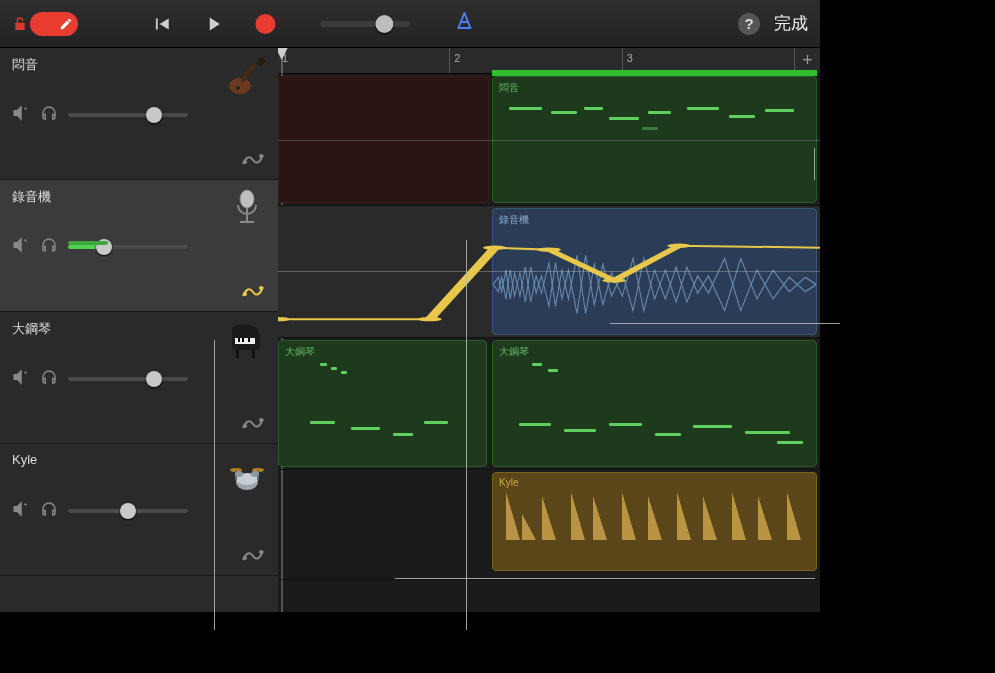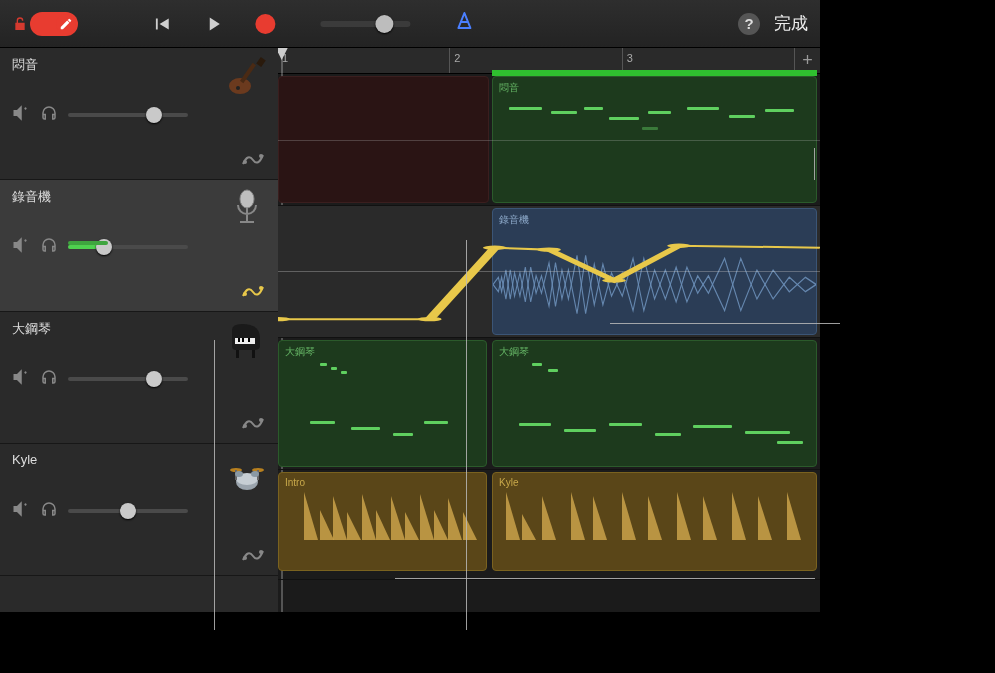--- a/index.html
+++ b/index.html
@@ -342,35 +342,20 @@
             <div class="note" style="top:88px; left:22%; width:10%;"></div>
             <div class="note" style="top:82px; left:36%; width:10%;"></div>
             <div class="note" style="top:92px; left:50%; width:8%;"></div>
             <div class="note" style="top:84px; left:62%; width:12%;"></div>
             <div class="note" style="top:90px; left:78%; width:14%;"></div>
             <div class="note" style="top:100px; left:88%; width:8%;"></div>
           </div>
         </div>
 
         <div class="lane" style="height:110px;">
-          <div class="region amber" style="left:0; width:38.5%; bottom:8px;">
-            <span class="rlabel" style="color:#c8a84a;">Intro</span>
-            <div class="drumhit" style="left:12%; border-bottom-width:48px;"></div>
-            <div class="drumhit" style="left:20%; border-bottom-width:30px;"></div>
-            <div class="drumhit" style="left:26%; border-bottom-width:44px;"></div>
-            <div class="drumhit" style="left:33%; border-bottom-width:28px;"></div>
-            <div class="drumhit" style="left:40%; border-bottom-width:46px;"></div>
-            <div class="drumhit" style="left:47%; border-bottom-width:30px;"></div>
-            <div class="drumhit" style="left:54%; border-bottom-width:44px;"></div>
-            <div class="drumhit" style="left:61%; border-bottom-width:28px;"></div>
-            <div class="drumhit" style="left:68%; border-bottom-width:46px;"></div>
-            <div class="drumhit" style="left:75%; border-bottom-width:30px;"></div>
-            <div class="drumhit" style="left:82%; border-bottom-width:42px;"></div>
-            <div class="drumhit" style="left:89%; border-bottom-width:28px;"></div>
-          </div>
           <div class="region amber" style="left:39.5%; width:60%; bottom:8px;">
             <span class="rlabel" style="color:#c8a84a;">Kyle</span>
             <div class="drumhit" style="left:4%; border-bottom-width:48px;"></div>
             <div class="drumhit" style="left:9%; border-bottom-width:26px;"></div>
             <div class="drumhit" style="left:15%; border-bottom-width:44px;"></div>
             <div class="drumhit" style="left:24%; border-bottom-width:48px;"></div>
             <div class="drumhit" style="left:31%; border-bottom-width:44px;"></div>
             <div class="drumhit" style="left:40%; border-bottom-width:48px;"></div>
             <div class="drumhit" style="left:48%; border-bottom-width:44px;"></div>
             <div class="drumhit" style="left:57%; border-bottom-width:48px;"></div>

